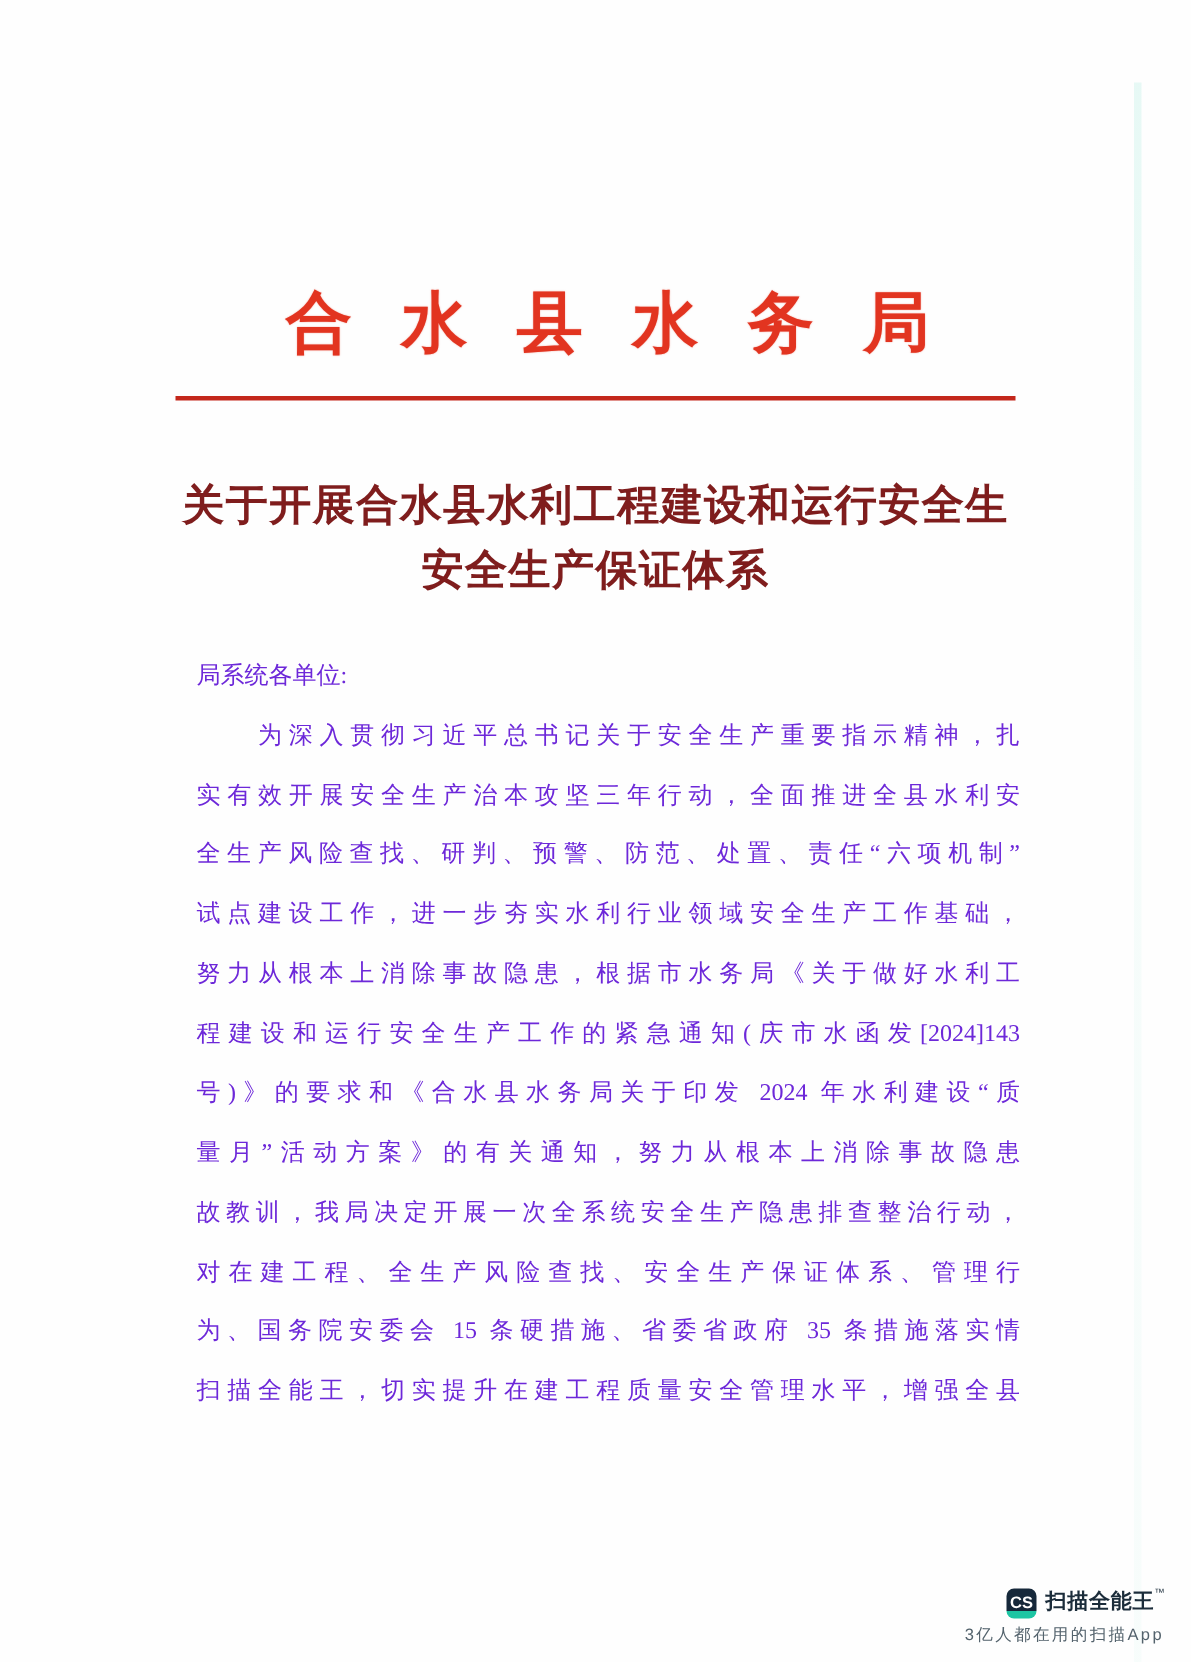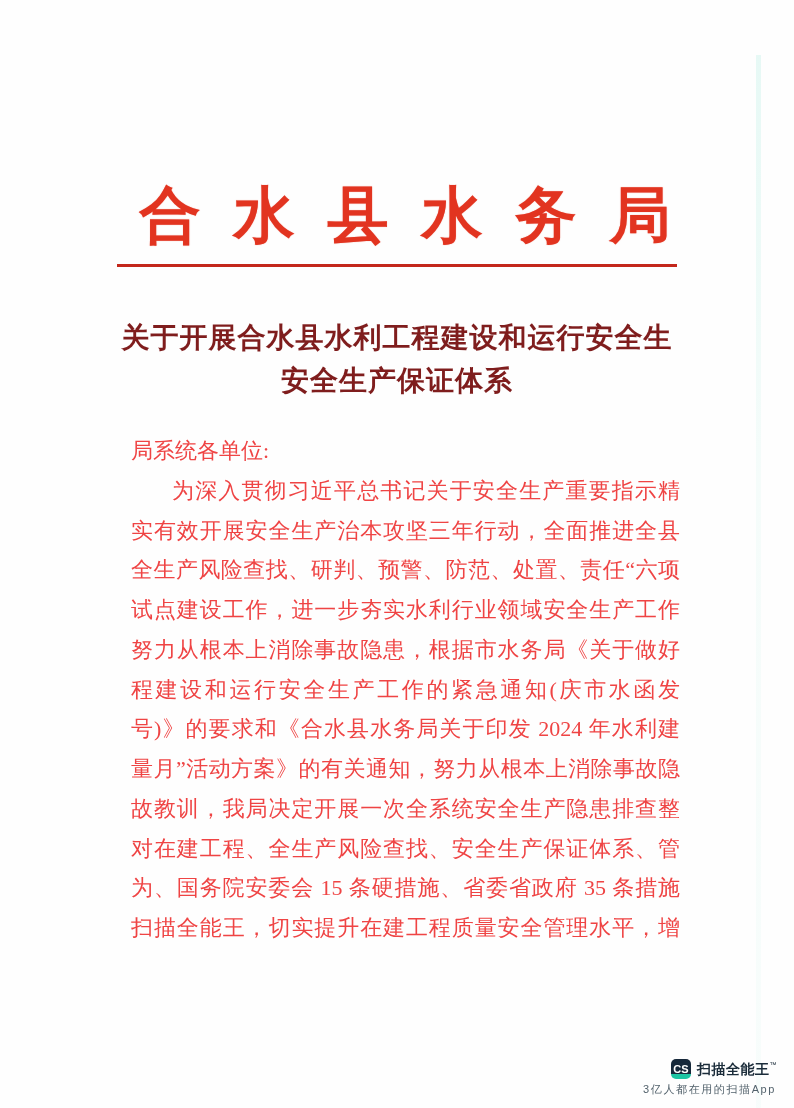--- a/index.html
+++ b/index.html
@@ -28,21 +28,21 @@
   }
 
   
   .org-name {
     position: absolute;
     top: 186px;
     left: 0;
     width: 100%;
     box-sizing: border-box;
     text-align: center;
-    font-size: 61px;
+    font-size: 44px;
     line-height: 60px;
     font-weight: bold;
     color: #e23420;
     letter-spacing: 33px;
     padding-left: 49px; 
     text-shadow: 0 0 1px rgba(226, 52, 32, 0.55);
   }
   .red-rule {
     position: absolute;
     top: 264px;
@@ -65,22 +65,22 @@
     color: #7f1d1d;
     letter-spacing: 1px;
   }
 
   
   .body-text {
     position: absolute;
     top: 431px;
     left: 131px;
     width: 549px;
-    font-size: 22px;
-    color: #ef4444;
+    font-size: 16px;
+    color: #6d28d9;
   }
   .bt-line {
     height: 39.75px;
     line-height: 39.75px;
     text-align: justify;
     text-align-last: justify;
     overflow: hidden;
   }
   .bt-line.salutation {
     text-align: left;
@@ -92,21 +92,21 @@
 
   
   .watermark {
     position: absolute;
     right: 17px;
     bottom: 11px;
     font-family: "Liberation Sans", "DejaVu Sans", sans-serif;
   }
   .wm-row {
     display: flex;
-    align-items: flex-end;
+    align-items: flex-start;
     justify-content: flex-end;
     gap: 6px;
     margin-left: 40px;
   }
   .cs-badge {
     width: 20px;
     height: 20px;
     border-radius: 5px;
     background: linear-gradient(180deg, #16283a 0%, #16283a 76%, #1dc5a3 76%, #1dc5a3 100%);
     color: #ffffff;

